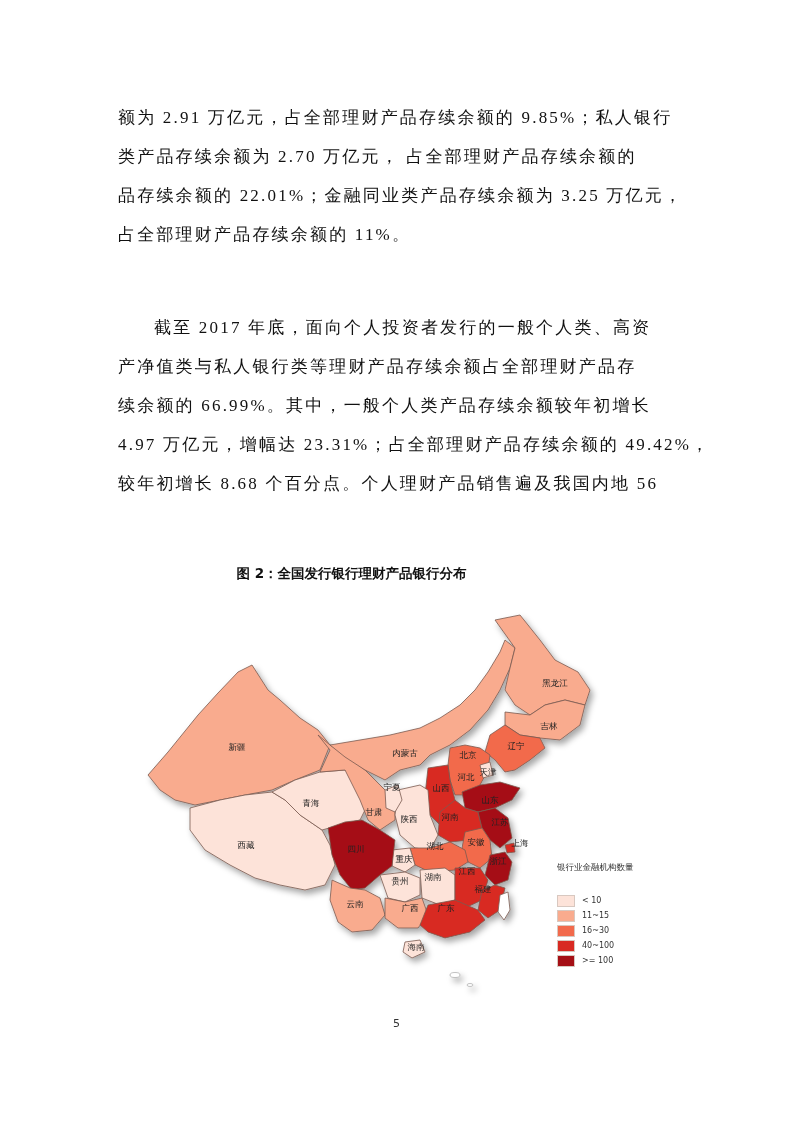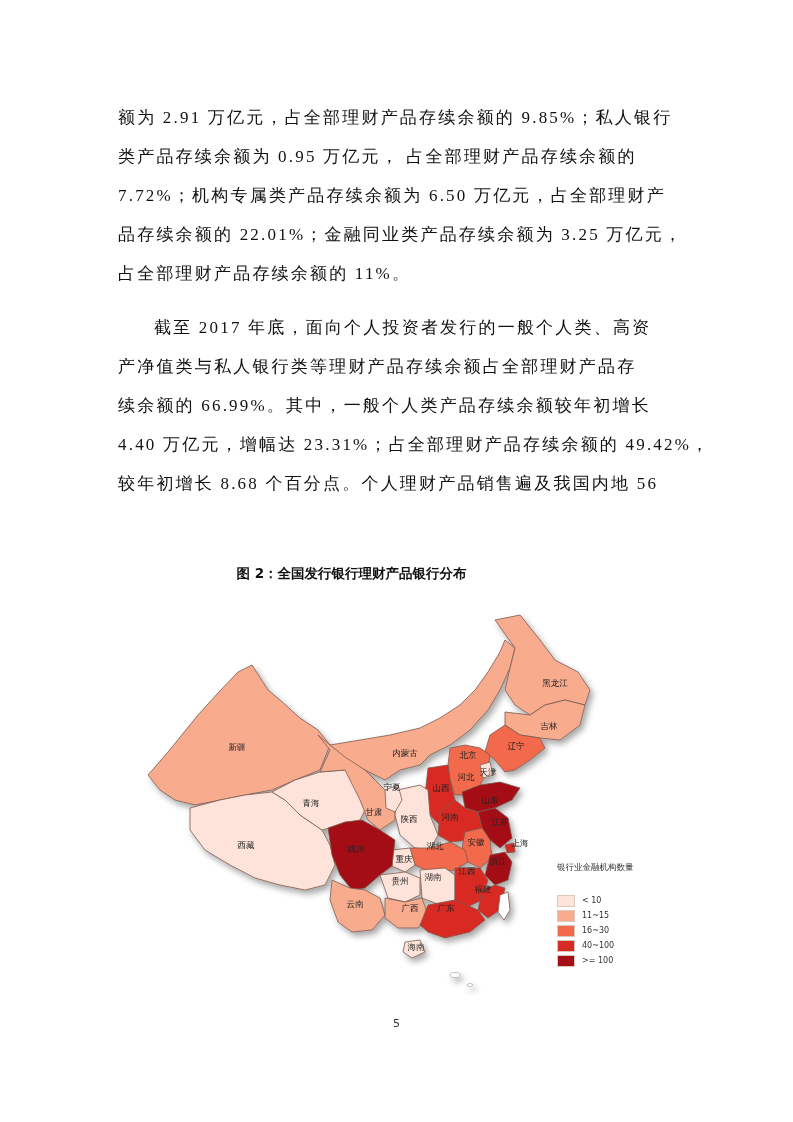--- a/index.html
+++ b/index.html
@@ -21,31 +21,30 @@
   .legend-row { display: flex; align-items: center; height: 15px; text-align: right; }
   .swatch { width: 16px; height: 10px; margin-right: 7px; border: 1px solid #d8c8c0; }
   .page-num { position: absolute; top: 1017px; left: 0; width: 793px; text-align: center;
               font-family: "DejaVu Sans", sans-serif; font-size: 11px; color: #333; }
 </style>
 </head>
 <body>
 
 <div id="p1" class="para">
   <span class="line">额为 2.91 万亿元，占全部理财产品存续余额的 9.85%；私人银行</span>
-  <span class="line">类产品存续余额为 0.95 万亿元， 占全部理财产品存续余额的</span>
-  <span class="line">7.72%；机构专属类产品存续余额为 6.50 万亿元，占全部理财产</span>
+  <span class="line">类产品存续余额为 2.70 万亿元， 占全部理财产品存续余额的</span>
   <span class="line">品存续余额的 22.01%；金融同业类产品存续余额为 3.25 万亿元，</span>
   <span class="line">占全部理财产品存续余额的 11%。</span>
 </div>
 
 <div id="p2" class="para">
   <span class="line" style="padding-left:36px">截至 2017 年底，面向个人投资者发行的一般个人类、高资</span>
   <span class="line">产净值类与私人银行类等理财产品存续余额占全部理财产品存</span>
   <span class="line">续余额的 66.99%。其中，一般个人类产品存续余额较年初增长</span>
-  <span class="line">4.40 万亿元，增幅达 23.31%；占全部理财产品存续余额的 49.42%，</span>
+  <span class="line">4.97 万亿元，增幅达 23.31%；占全部理财产品存续余额的 49.42%，</span>
   <span class="line">较年初增长 8.68 个百分点。个人理财产品销售遍及我国内地 56</span>
 </div>
 
 <div class="caption">图 2：全国发行银行理财产品银行分布</div>
 
 <div class="map-wrap">
   <svg viewBox="140 605 560 405" xmlns="http://www.w3.org/2000/svg">
     <defs>
       <filter id="sh" x="-10%" y="-10%" width="130%" height="130%">
         <feDropShadow dx="3" dy="4" stdDeviation="3" flood-color="#000" flood-opacity="0.35"></feDropShadow>

